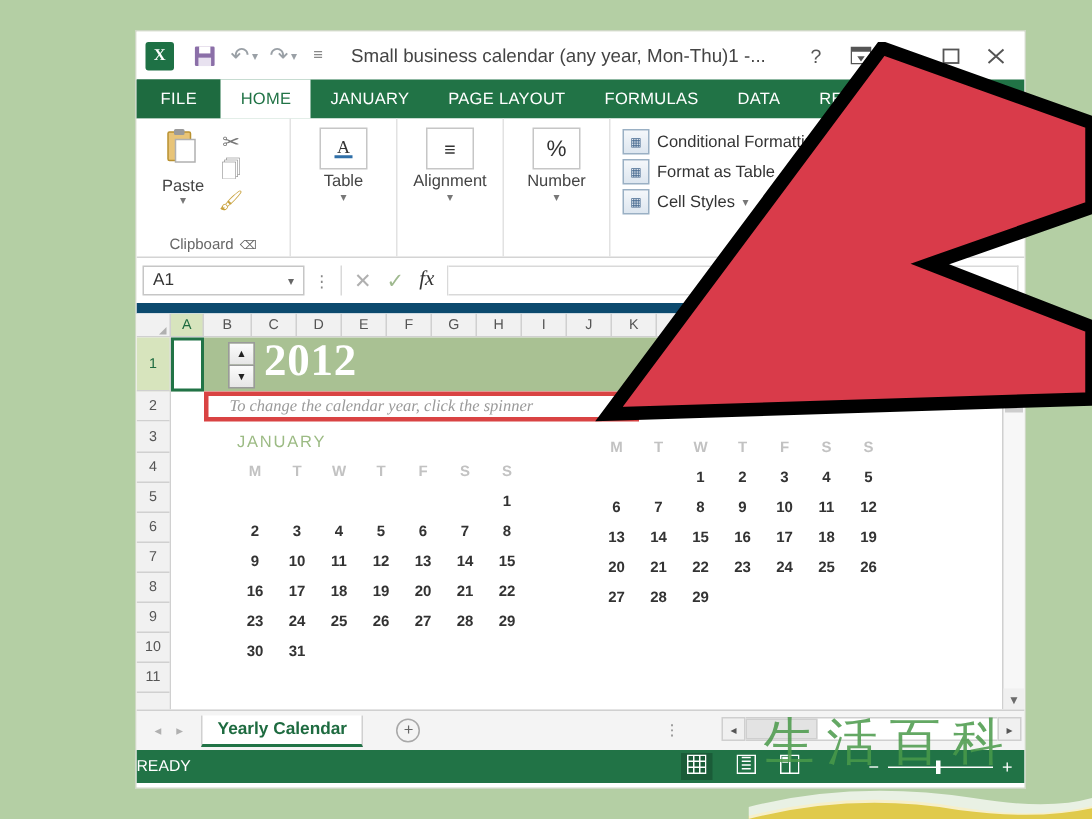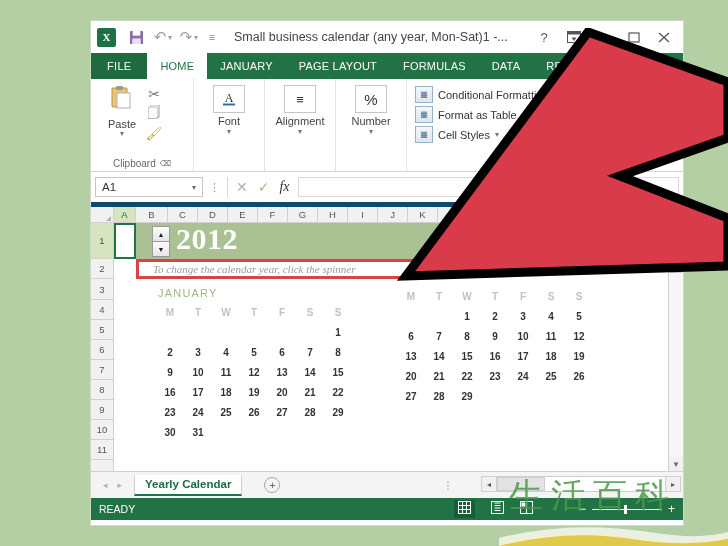--- a/index.html
+++ b/index.html
@@ -167,21 +167,21 @@
     background: linear-gradient(#f4f7fa,#dde6ef);
     font-size: 8px; color:#45688e;
     display:flex;align-items:center;justify-content:center;
   }
   
   .formulabar {
     height: 30px;
     background: #fff;
     display: flex; align-items: center;
     padding: 0 4px;
-    border-bottom: 5px solid #0c4a6e;
+    border-bottom: 7px solid #0c4a6e;
   }
   .namebox {
     width: 108px; height: 20px;
     border: 1px solid #c6c6c6;
     background: #fff;
     display: flex; align-items: center;
     padding: 0 6px;
     font-size: 11.5px; color: #333;
     box-sizing: border-box;
     justify-content: space-between;
@@ -345,21 +345,21 @@
   .hs-btn { width: 14px; background:#f0f0f0; border:1px solid #cfcfcf;
             display:flex;align-items:center;justify-content:center;font-size:8px;color:#555;}
   .hs-track { flex:1; background:#fff; border-top:1px solid #cfcfcf; border-bottom:1px solid #cfcfcf;}
   .hs-thumb { width: 48px; height: 100%; background:#e3e3e3; border:1px solid #cfcfcf; box-sizing:border-box;}
   
   .statusbar {
     height: 22px;
     background: #217346;
     display: flex; align-items: center;
     color: #fff; font-size: 10.5px;
-    padding-left: 8px;
+    padding-left: 0;
     position: relative;
   }
   .status-views { position: absolute; right: 150px; display:flex; gap: 16px; align-items:center;}
   .sv { font-size: 13px; color:#fff; }
   .sv.active { background: #1a5c38; padding: 1px 4px; }
   .zoomwrap { position:absolute; right: 8px; display:flex; align-items:center; gap:6px; }
   .zoom-minus, .zoom-plus { font-size: 12px; }
   .zoom-track { width: 70px; height: 1px; background:#fff; position:relative;}
   .zoom-thumb { position:absolute; left: 32px; top:-4px; width:3px;height:9px;background:#fff;}
   
@@ -411,21 +411,21 @@
             <rect x="1" y="1" width="14" height="14" rx="1" fill="#8b6fa8"></rect>
             <rect x="4" y="1" width="8" height="5" fill="#fff"></rect>
             <rect x="3.5" y="9" width="9" height="6" fill="#e8e2f0"></rect>
           </svg>
       </div>
       <div class="qat-icon qat-arrow">↶</div>
       <div class="qat-caret">▾</div>
       <div class="qat-icon qat-arrow">↷</div>
       <div class="qat-caret">▾</div>
       <div class="qat-icon" style="font-size:11px;color:#888;">≡</div>
-      <div class="title-text">Small business calendar (any year, Mon-Sat)1 -...</div>
+      <div class="title-text">Small business calendar (any year, Mon-Thu)1 -...</div>
       <div class="win-buttons">
         <div class="win-btn">?</div>
         <div class="win-btn">
           <svg width="14" height="12" viewBox="0 0 14 12">
               <rect x="0.5" y="0.5" width="13" height="11" fill="none" stroke="#555"></rect>
               <rect x="0.5" y="0.5" width="13" height="3" fill="#555"></rect>
               <path d="M7 10 L4.5 6.5 H9.5 Z" fill="#555"></path>
             </svg>
         </div>
         <div class="win-btn">
@@ -487,21 +487,21 @@
 
       <div class="rgroup">
         <div class="rgroup-body">
           <div class="cmdbox">
             <div class="boxicon">
               <svg width="18" height="18" viewBox="0 0 18 18">
                   <text x="9" y="12" text-anchor="middle" font-size="12" font-family="Liberation Serif" fill="#333">A</text>
                   <rect x="3" y="13.5" width="12" height="2" fill="#2f6fa8"></rect>
                 </svg>
             </div>
-            <span>Font</span>
+            <span>Table</span>
             <span class="caret">▾</span>
           </div>
         </div>
         <div class="rgroup-label">&nbsp;</div>
       </div>
 
       <div class="rgroup">
         <div class="rgroup-body">
           <div class="cmdbox">
             <div class="boxicon" style="font-size:13px;">≡</div>

